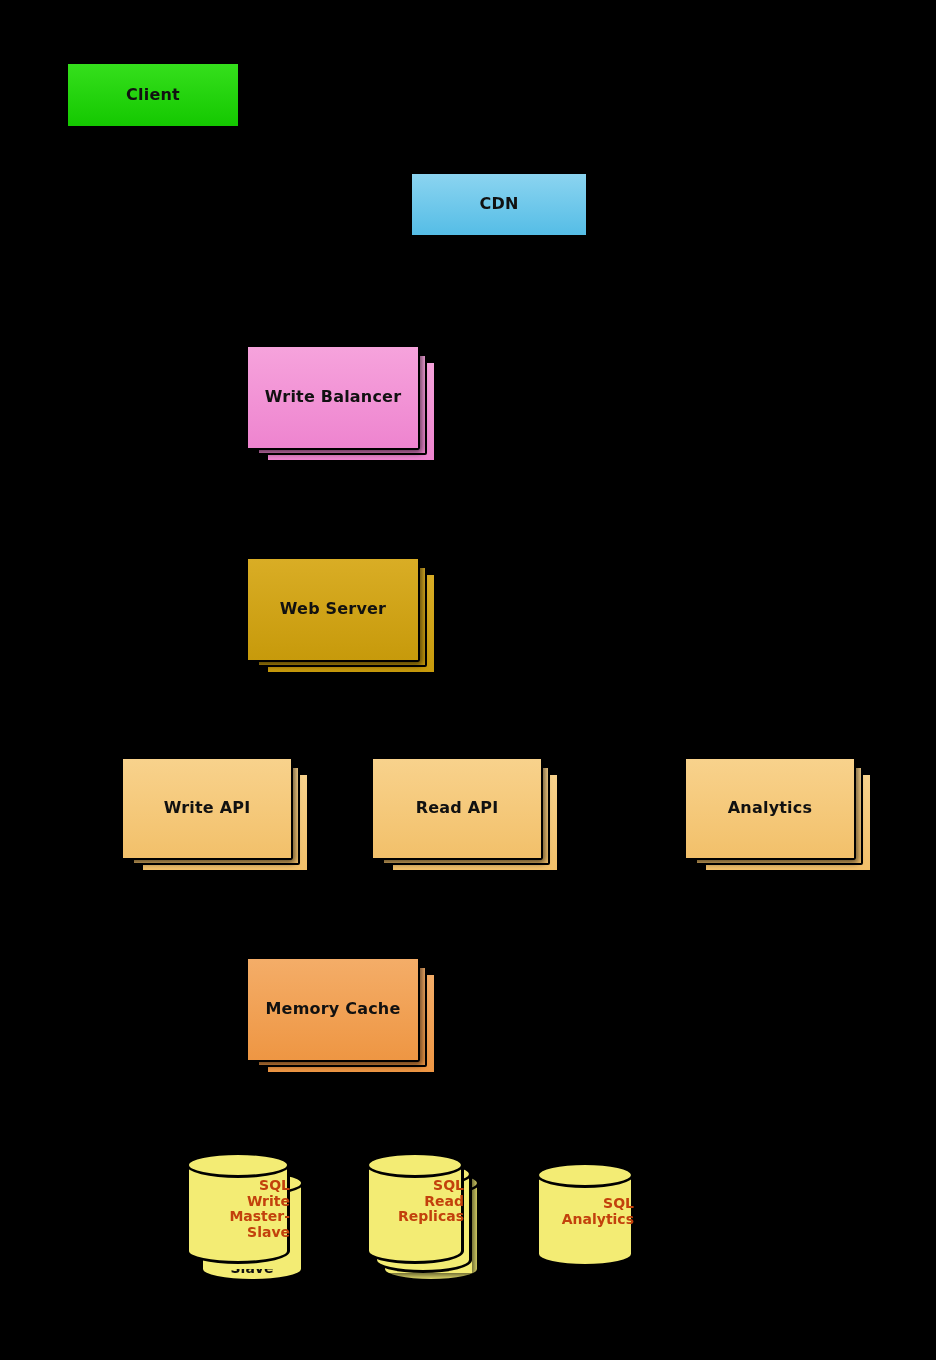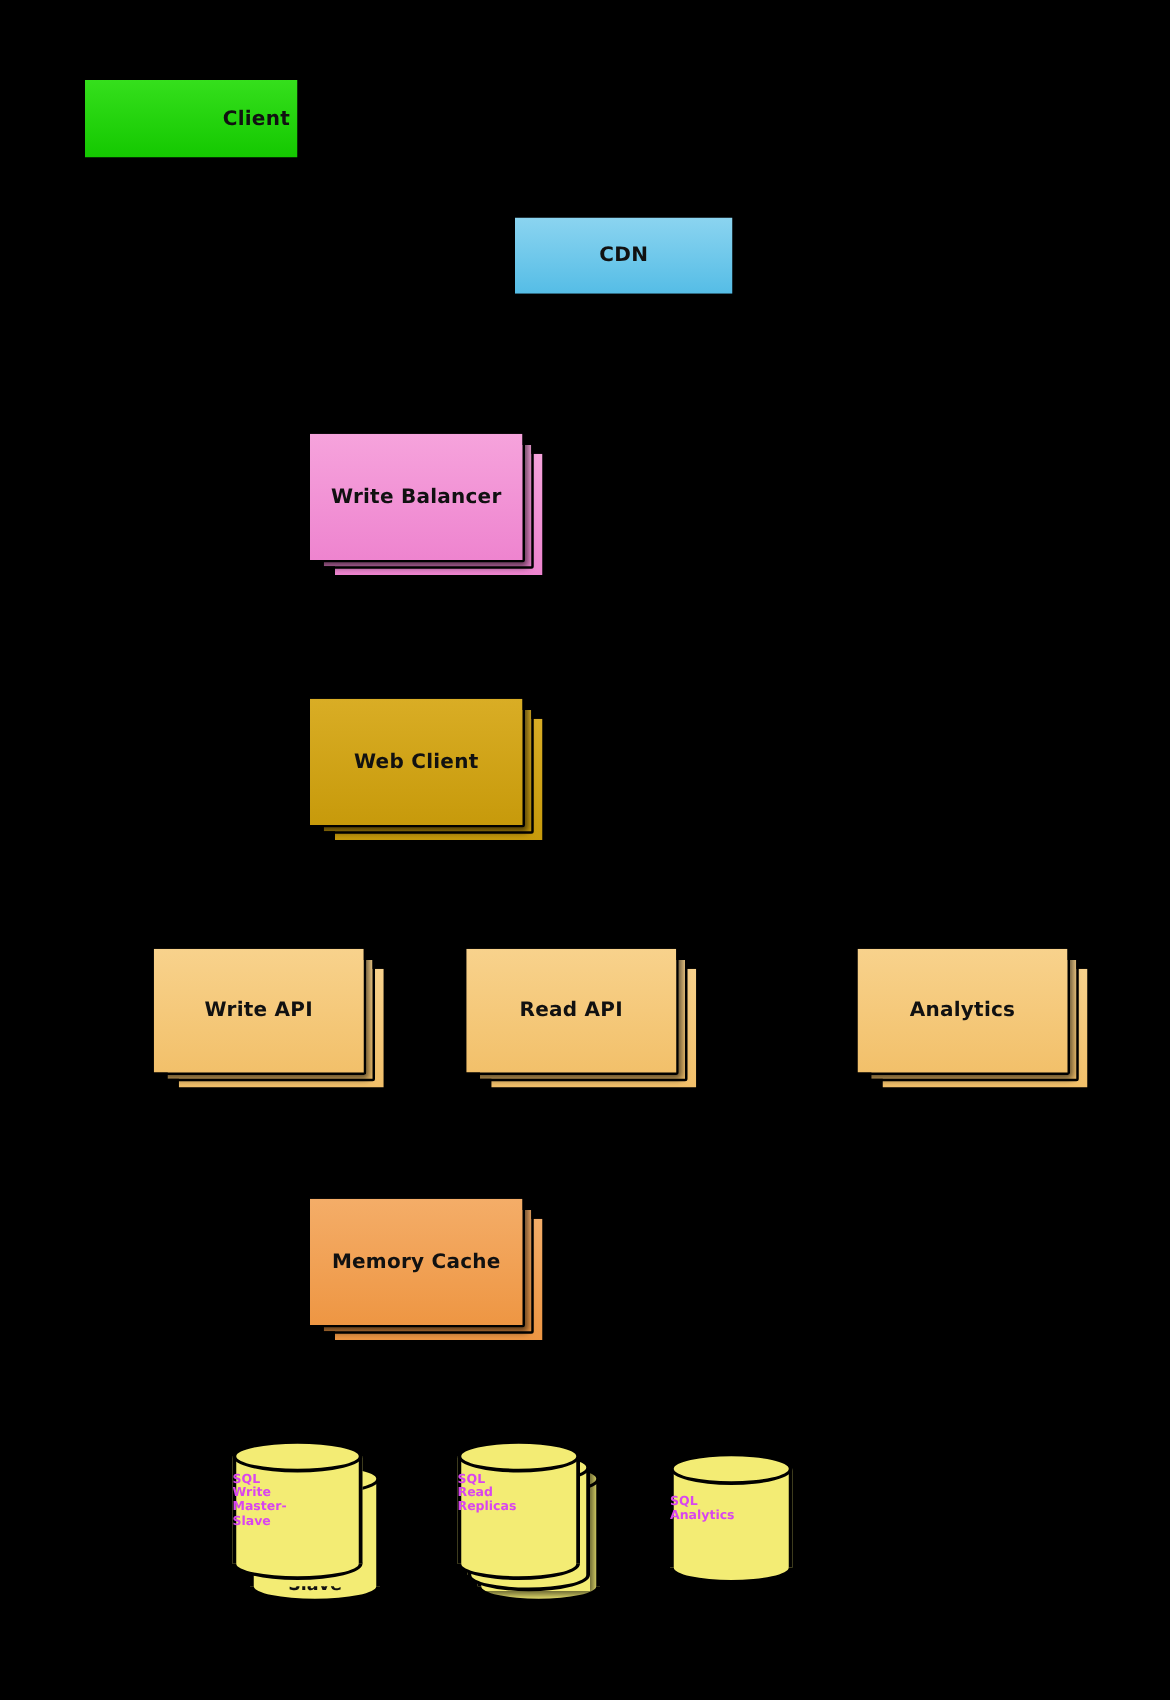--- a/index.html
+++ b/index.html
@@ -44,21 +44,21 @@
     border-radius: 2px;
     box-sizing: border-box;
     z-index: -1;
   }
   .stack::after {
     top: 14px; left: 18px;
     z-index: -2;
   }
 
   
-  .c-green  { background: linear-gradient(180deg, #35df1c, #14c800); justify-content: flex-end; }
+  .c-green  { background: linear-gradient(180deg, #35df1c, #14c800); }
   .c-lime   { background: linear-gradient(180deg, #e0ea84, #ccdc52); }
   .c-blue   { background: linear-gradient(180deg, #8bd4f0, #55bde6); }
   .c-pink   { background: linear-gradient(180deg, #f6a3dc, #ee84cf); }
   .c-gold   { background: linear-gradient(180deg, #d9ad25, #c79a0b); }
   .c-tan    { background: linear-gradient(180deg, #f8d28c, #f2c06a); }
   .c-orange { background: linear-gradient(180deg, #f4ad68, #ee9643); }
 
   
   .cylinder { position: absolute; }
   .cyl-shape { position: absolute; inset: 0; }
@@ -82,25 +82,25 @@
   .cyl-bottom {
     bottom: 0; left: 0; right: 0; height: 26px;
     border: 3px solid #000;
     border-radius: 50%;
     z-index: 1;
   }
   .cyl-label {
     position: absolute;
     top: 26px; left: 0; right: 0;
     z-index: 4;
-    text-align: left;
+    text-align: right;
     font-weight: 700;
-    font-size: 10px;
+    font-size: 14px;
     line-height: 1.12;
-    color: #d946ef;
+    color: #c2410c;
     white-space: pre-line;
   }
   .cyl-peek {
     position: absolute;
     bottom: 6px; left: 0; right: 0;
     z-index: 1;
     text-align: center;
     font-weight: 700;
     font-size: 14px;
     color: #111;
@@ -119,21 +119,21 @@
 
   <div class="node c-blue" style="left:410px; top:172px; width:178px; height:65px;justify-content:center;">
     <span class="label">CDN</span>
   </div>
 
   <div class="node stack c-pink" style="left:246px; top:345px; width:174px; height:105px;">
     <span class="label">Write Balancer</span>
   </div>
 
   <div class="node stack c-gold" style="left:246px; top:557px; width:174px; height:105px;">
-    <span class="label">Web Client</span>
+    <span class="label">Web Server</span>
   </div>
 
   <div class="node stack c-tan" style="left:371px; top:757px; width:172px; height:103px;">
     <span class="label">Read API</span>
   </div>
 
   <div class="node stack c-tan" style="left:121px; top:757px; width:172px; height:103px;">
     <span class="label">Write API</span>
   </div>
 

